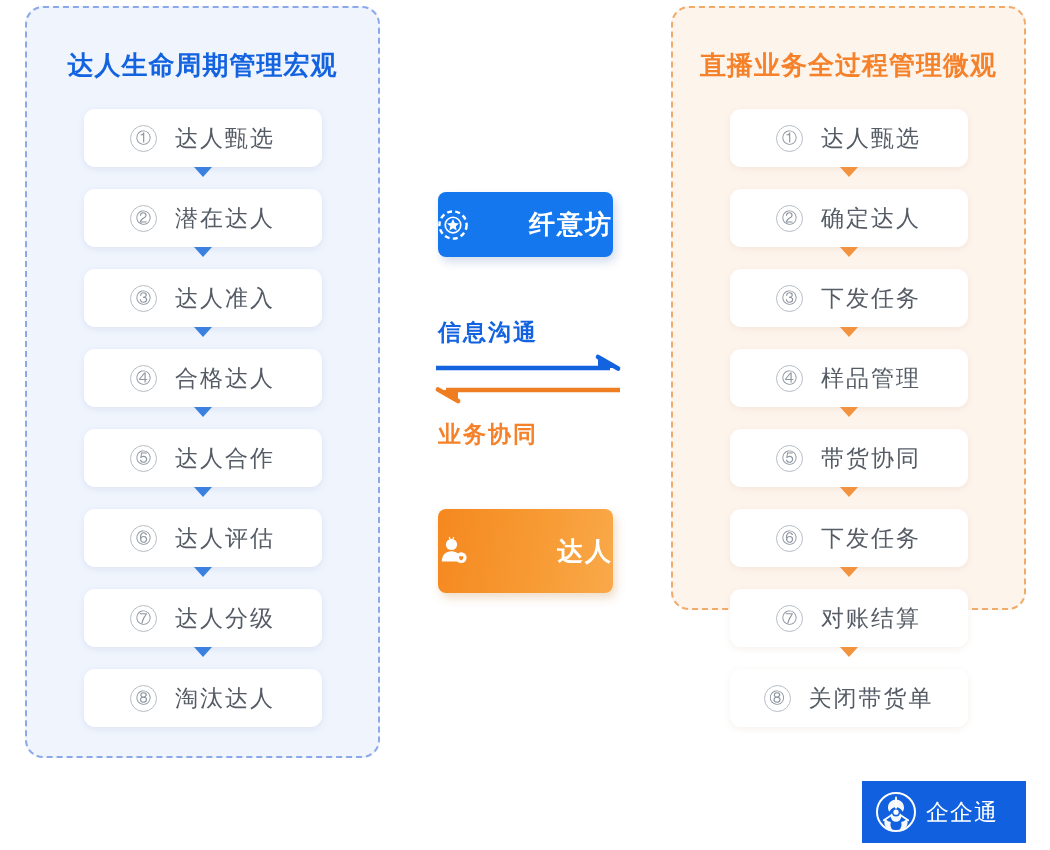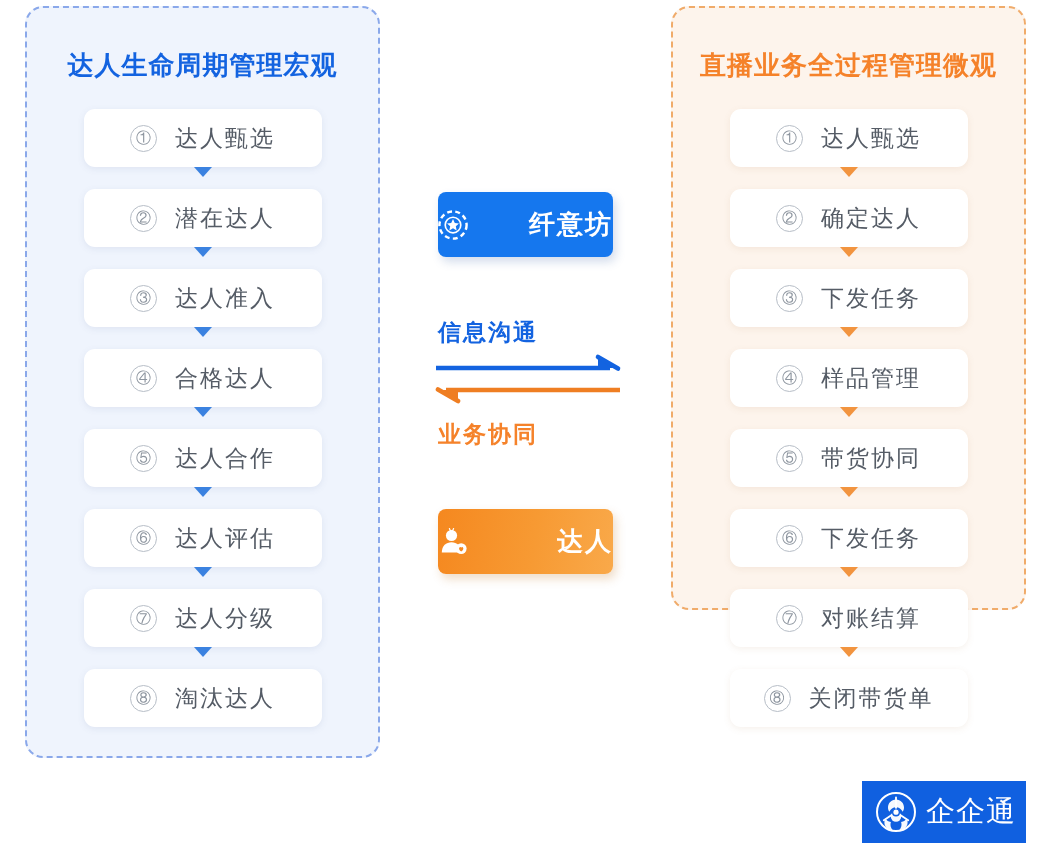--- a/index.html
+++ b/index.html
@@ -142,21 +142,21 @@
     width: 175px;
     height: 65px;
     background: #1577ee;
     box-shadow: 3px 5px 10px rgba(60, 100, 170, 0.22);
   }
 
   .box-talent {
     left: 438px;
     top: 509px;
     width: 175px;
-    height: 65px;
+    height: 84px;
     background: linear-gradient(100deg, #f5881f 0%, #f79a33 55%, #f9a94a 100%);
     box-shadow: 3px 5px 10px rgba(190, 120, 40, 0.25);
   }
 
   .box-text {
     font-size: 26px;
     font-weight: bold;
     color: #ffffff;
     letter-spacing: 2px;
   }
@@ -189,21 +189,21 @@
     top: 781px;
     width: 164px;
     height: 62px;
     background: #1060e0;
     display: flex;
     align-items: center;
     gap: 8px;
     padding-left: 12px;
   }
   .logo-text {
-    font-size: 29px;
+    font-size: 23px;
     color: #ffffff;
     letter-spacing: 1px;
     font-family: "Liberation Sans", sans-serif;
   }
 </style>
 </head>
 <body>
 
 <div id="canvas">
 

